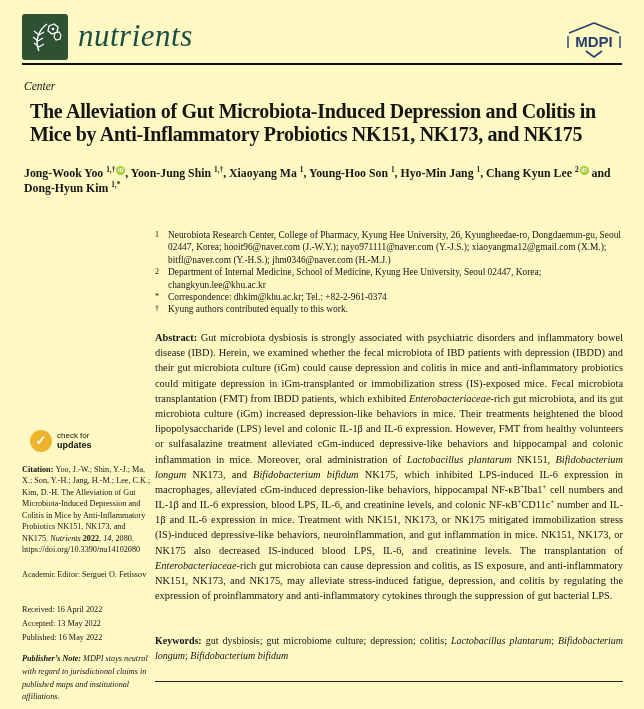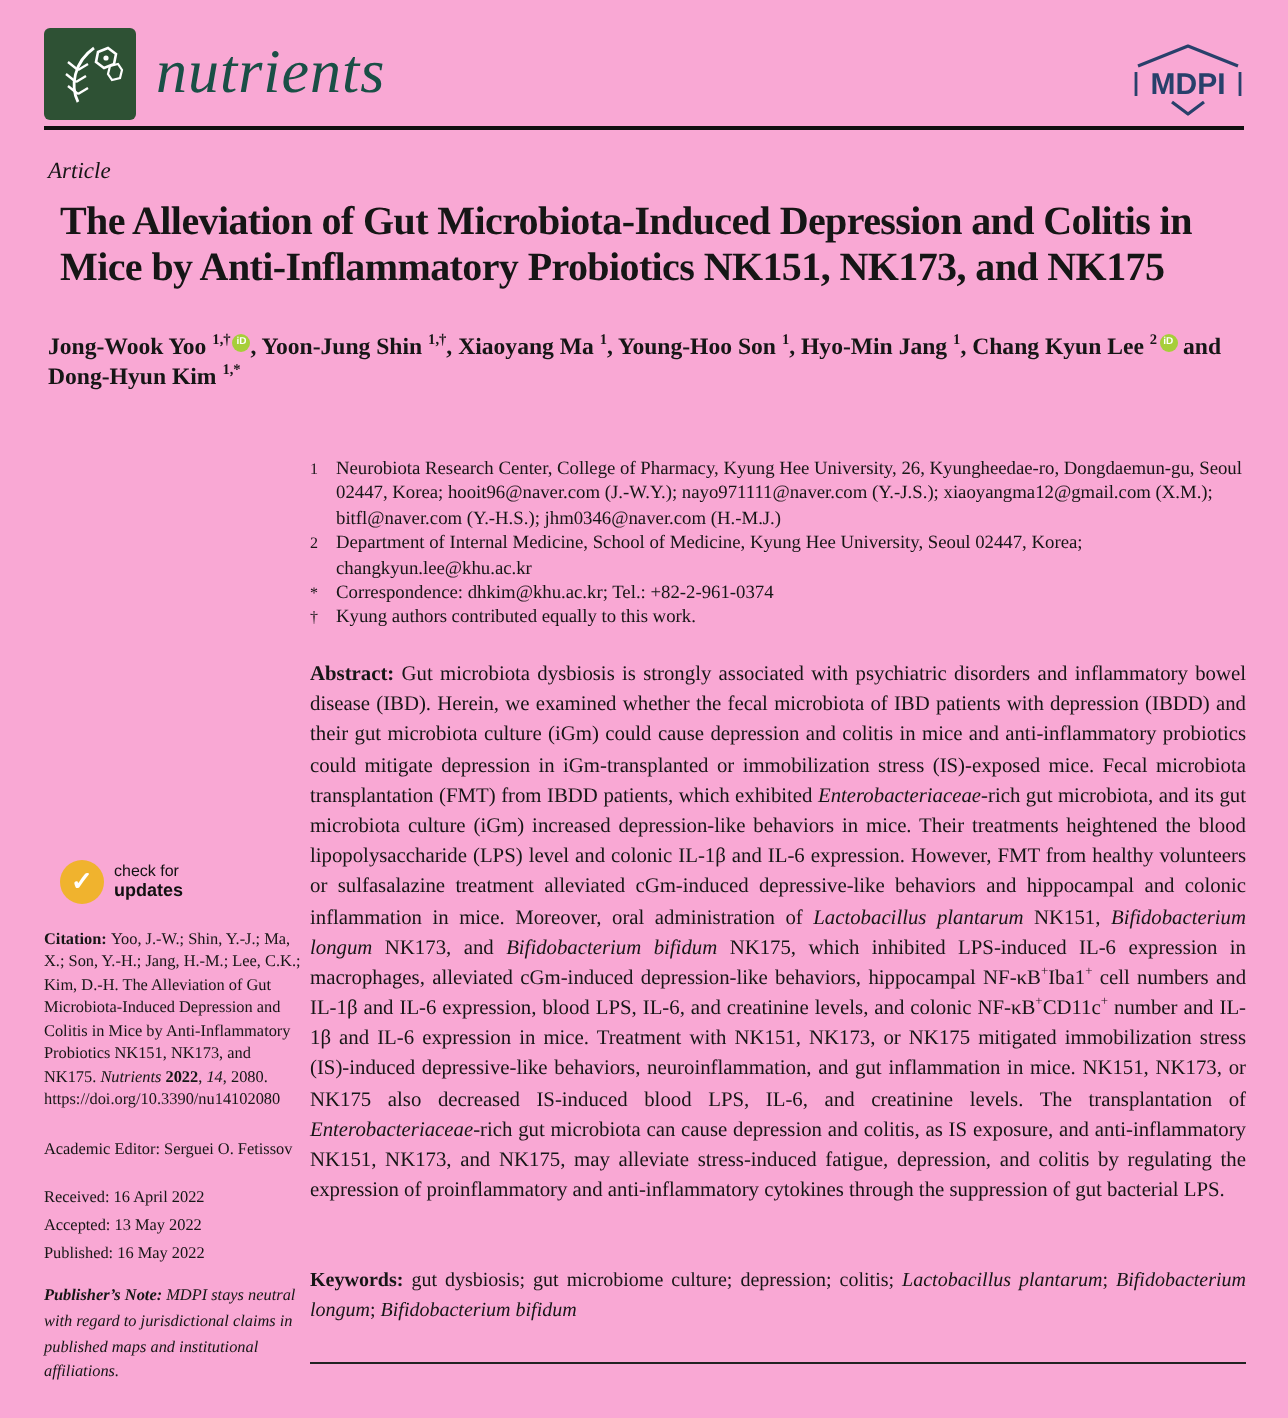--- a/index.html
+++ b/index.html
@@ -1,16 +1,16 @@
 <!DOCTYPE html>
 <html><head>
 <meta charset="utf-8">
 <style>
   html,body{margin:0;padding:0;background:#e8e8e8;}
-  .page{position:relative;width:644px;height:709px;background:#f9a8d4;margin:0 auto;
+  .page{position:relative;width:644px;height:709px;background:#fef9c3;margin:0 auto;
         font-family:"Liberation Serif",serif;color:#161616;overflow:hidden;}
 
   
   .logo-box{position:absolute;left:22px;top:14px;width:46px;height:46px;background:#2e5134;
             border-radius:3px;display:flex;align-items:center;justify-content:center;}
   .wordmark{position:absolute;left:78px;top:18px;font-style:italic;font-size:31px;
             color:#1a4f46;letter-spacing:.5px;}
   .mdpi-logo{position:absolute;right:20px;top:20px;}
   .header-rule{position:absolute;left:22px;width:600px;top:63px;height:2px;background:#101010;}
 
@@ -34,21 +34,21 @@
 
   
   .sidebar{position:absolute;left:22px;top:430px;width:130px;font-size:8.2px;line-height:1.4;}
   .badge{display:flex;align-items:center;gap:5px;margin-left:8px;margin-bottom:12px;cursor:pointer;}
   .badge-circle{width:22px;height:22px;border-radius:50%;background:#f0b32e;color:#fff;
                 display:flex;align-items:center;justify-content:center;font-weight:700;
                 font-size:13px;font-family:"Liberation Sans",sans-serif;flex:none;}
   .badge-text{font-family:"Liberation Sans",sans-serif;font-size:8px;line-height:1.15;color:#111;}
   .badge-line2{font-weight:700;font-size:9px;}
   .cite{margin-bottom:13px;}
-  .editor{margin-bottom:12px;}
+  .editor{margin-bottom:23px;}
   .dates{margin-bottom:8px;line-height:1.7;}
   .pubnote{line-height:1.55;font-style:italic;}
 
   
   .b{font-weight:700;}
   .i{font-style:italic;}
   .sup{font-size:.62em;vertical-align:super;line-height:0;}
   .orcid{display:inline-block;width:9px;height:9px;background:#a6ce39;border-radius:50%;
          color:#fff;font-size:5px;line-height:9px;text-align:center;font-weight:700;
          vertical-align:super;margin-left:1px;font-family:"Liberation Sans",sans-serif;
@@ -74,21 +74,21 @@
     <svg width="60" height="40" viewBox="0 0 60 40">
       <polyline points="5,13 30,3 55,13" fill="none" stroke="#28406b" stroke-width="1.6" stroke-linejoin="round"></polyline>
       <line x1="4" y1="16" x2="4" y2="28" stroke="#28406b" stroke-width="1.4"></line>
       <line x1="56" y1="16" x2="56" y2="28" stroke="#28406b" stroke-width="1.4"></line>
       <text x="30" y="27" text-anchor="middle" font-size="15" font-weight="bold" fill="#28406b" font-family="Liberation Sans, sans-serif">MDPI</text>
       <polyline points="22,31 30,37 38,31" fill="none" stroke="#28406b" stroke-width="1.6" stroke-linejoin="round"></polyline>
     </svg>
   </div>
   <div class="header-rule"></div>
 
-  <div class="article-type">Article</div>
+  <div class="article-type">Center</div>
   <h1 class="title" style="margin:6px;">The Alleviation of Gut Microbiota-Induced Depression and Colitis in Mice by Anti-Inflammatory Probiotics NK151, NK173, and NK175</h1>
   <div class="authors"><span>Jong-Wook Yoo </span><span class="sup">1,†</span><span class="orcid">iD</span><span>, Yoon-Jung Shin </span><span class="sup">1,†</span><span>, Xiaoyang Ma </span><span class="sup">1</span><span>, Young-Hoo Son </span><span class="sup">1</span><span>, Hyo-Min Jang </span><span class="sup">1</span><span>, Chang Kyun Lee </span><span class="sup">2</span><span class="orcid">iD</span><span> and Dong-Hyun Kim </span><span class="sup">1,*</span></div>
 
   <div class="affils">
 
       <div class="affil-row">
         <span class="affil-marker">1</span>
         <span class="affil-text">Neurobiota Research Center, College of Pharmacy, Kyung Hee University, 26, Kyungheedae-ro, Dongdaemun-gu, Seoul 02447, Korea; hooit96@naver.com (J.-W.Y.); nayo971111@naver.com (Y.-J.S.); xiaoyangma12@gmail.com (X.M.); bitfl@naver.com (Y.-H.S.); jhm0346@naver.com (H.-M.J.)</span>
       </div>
 

